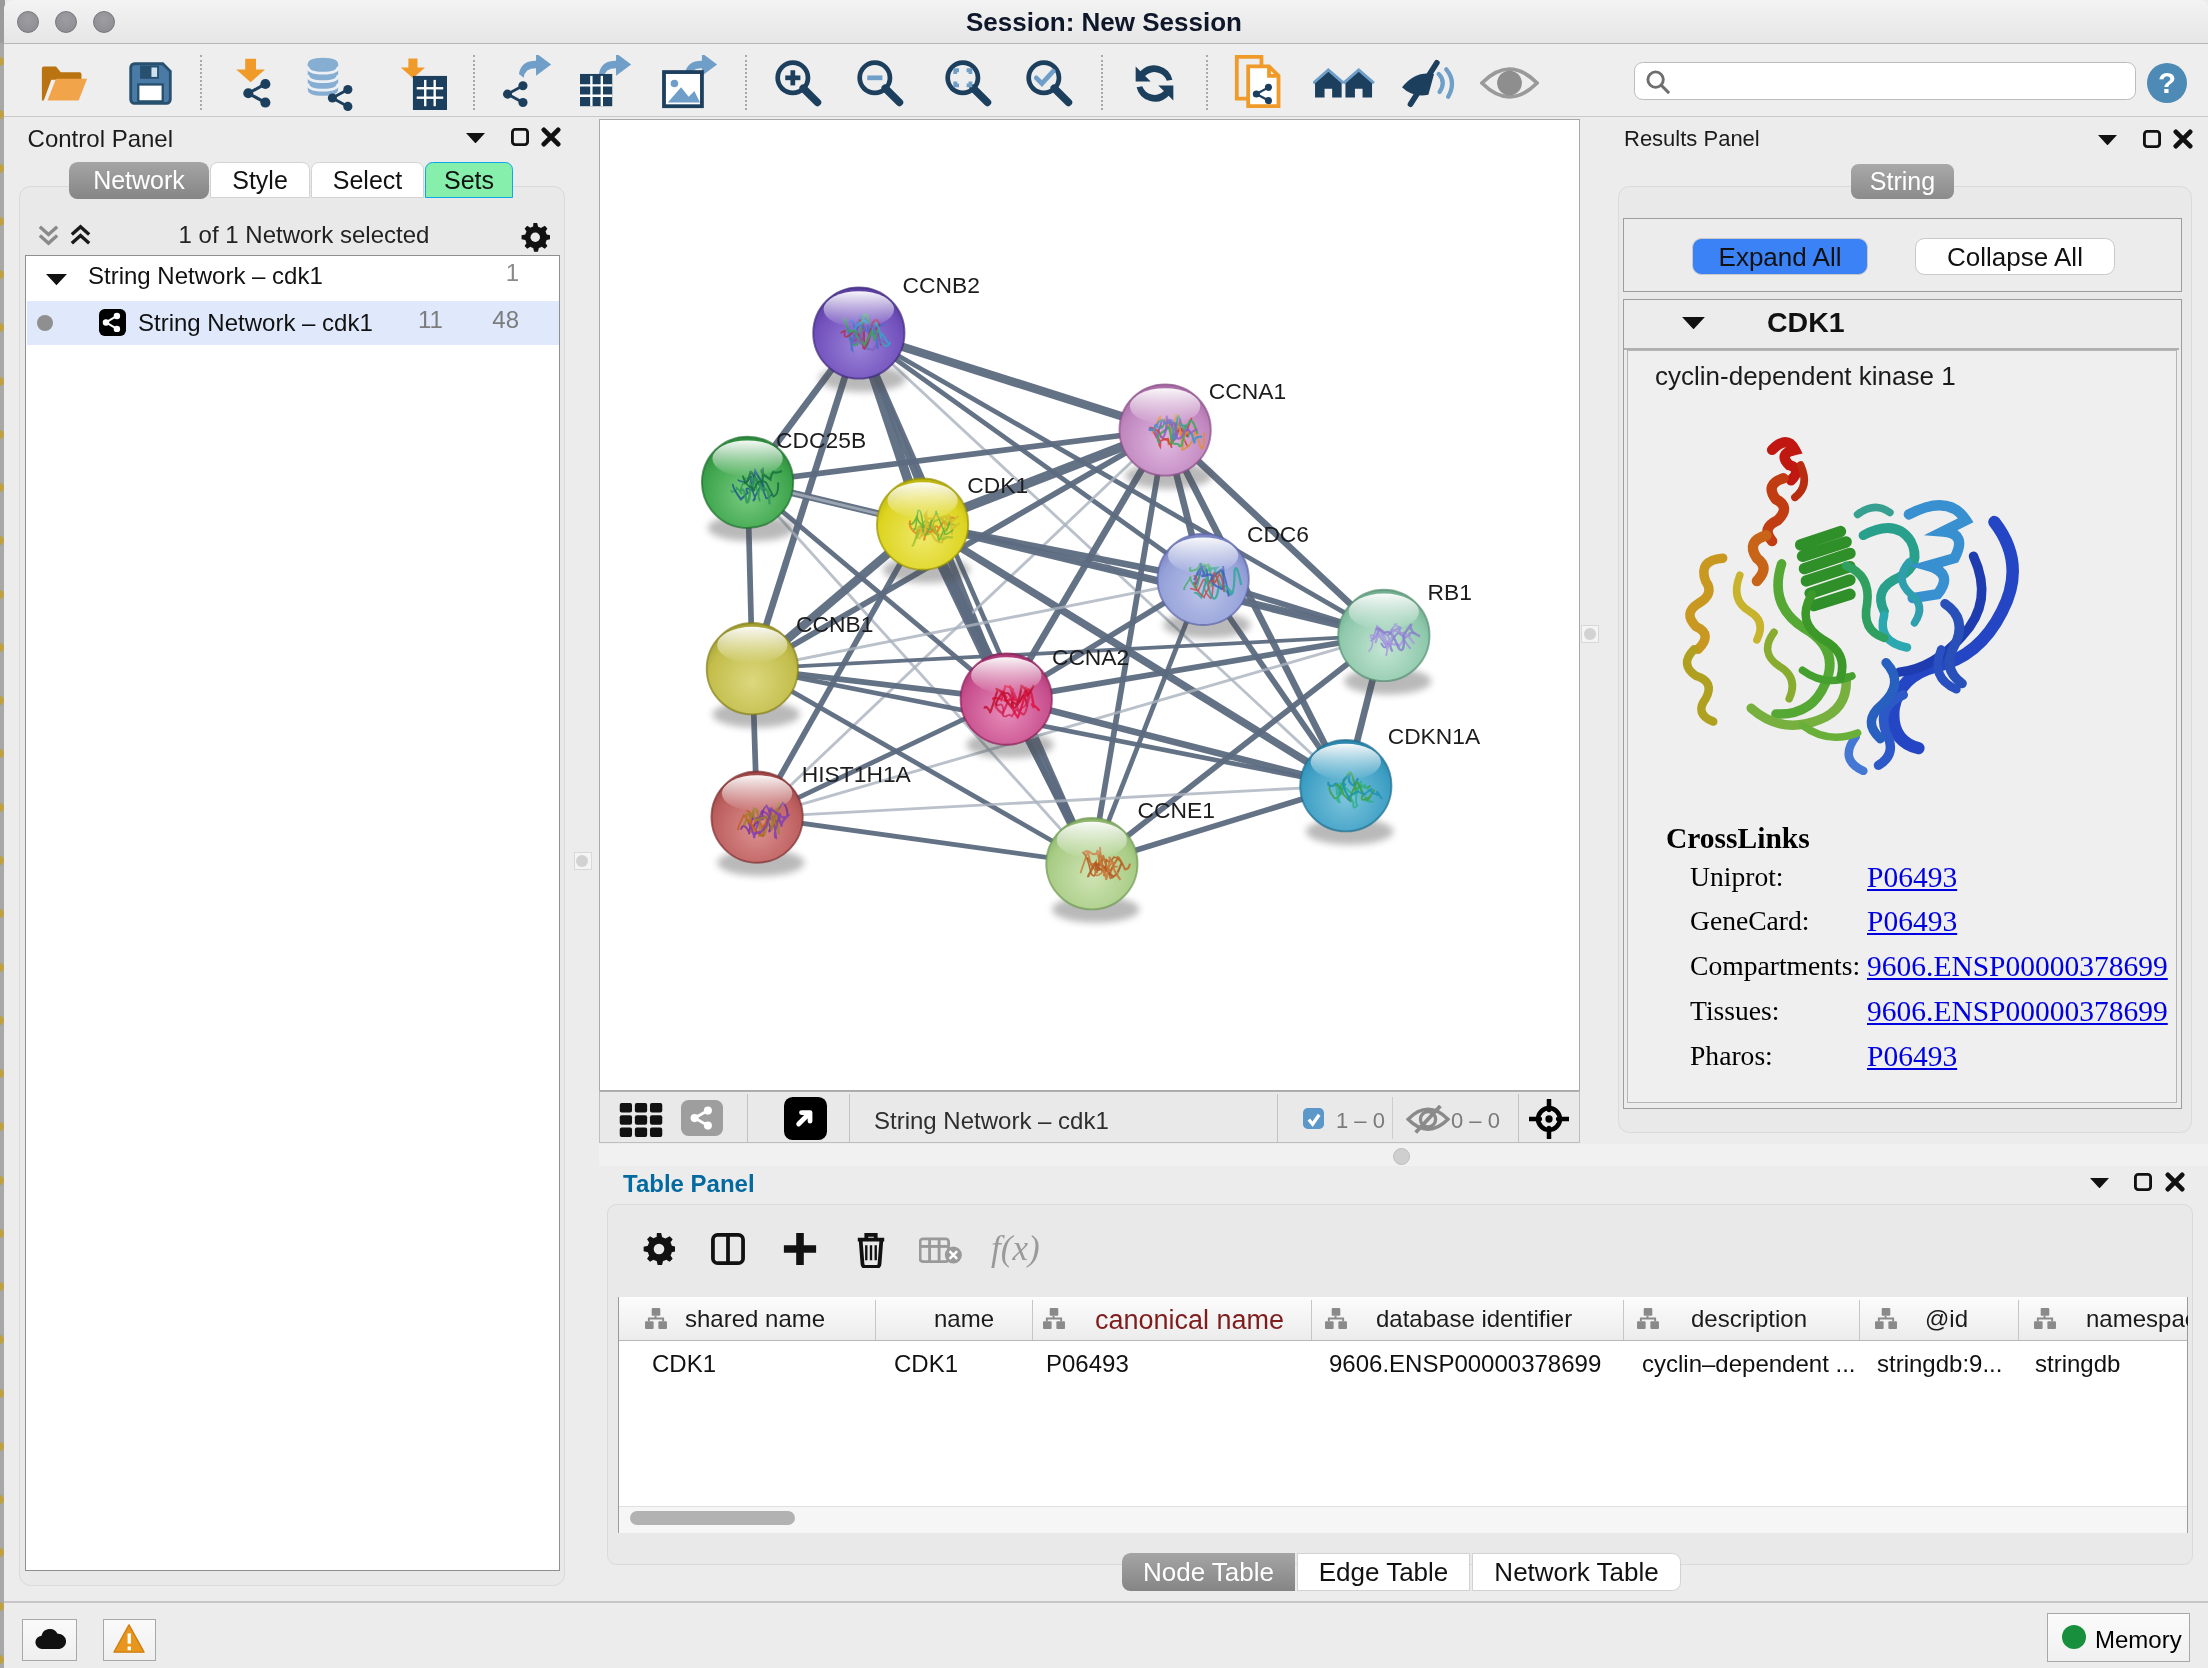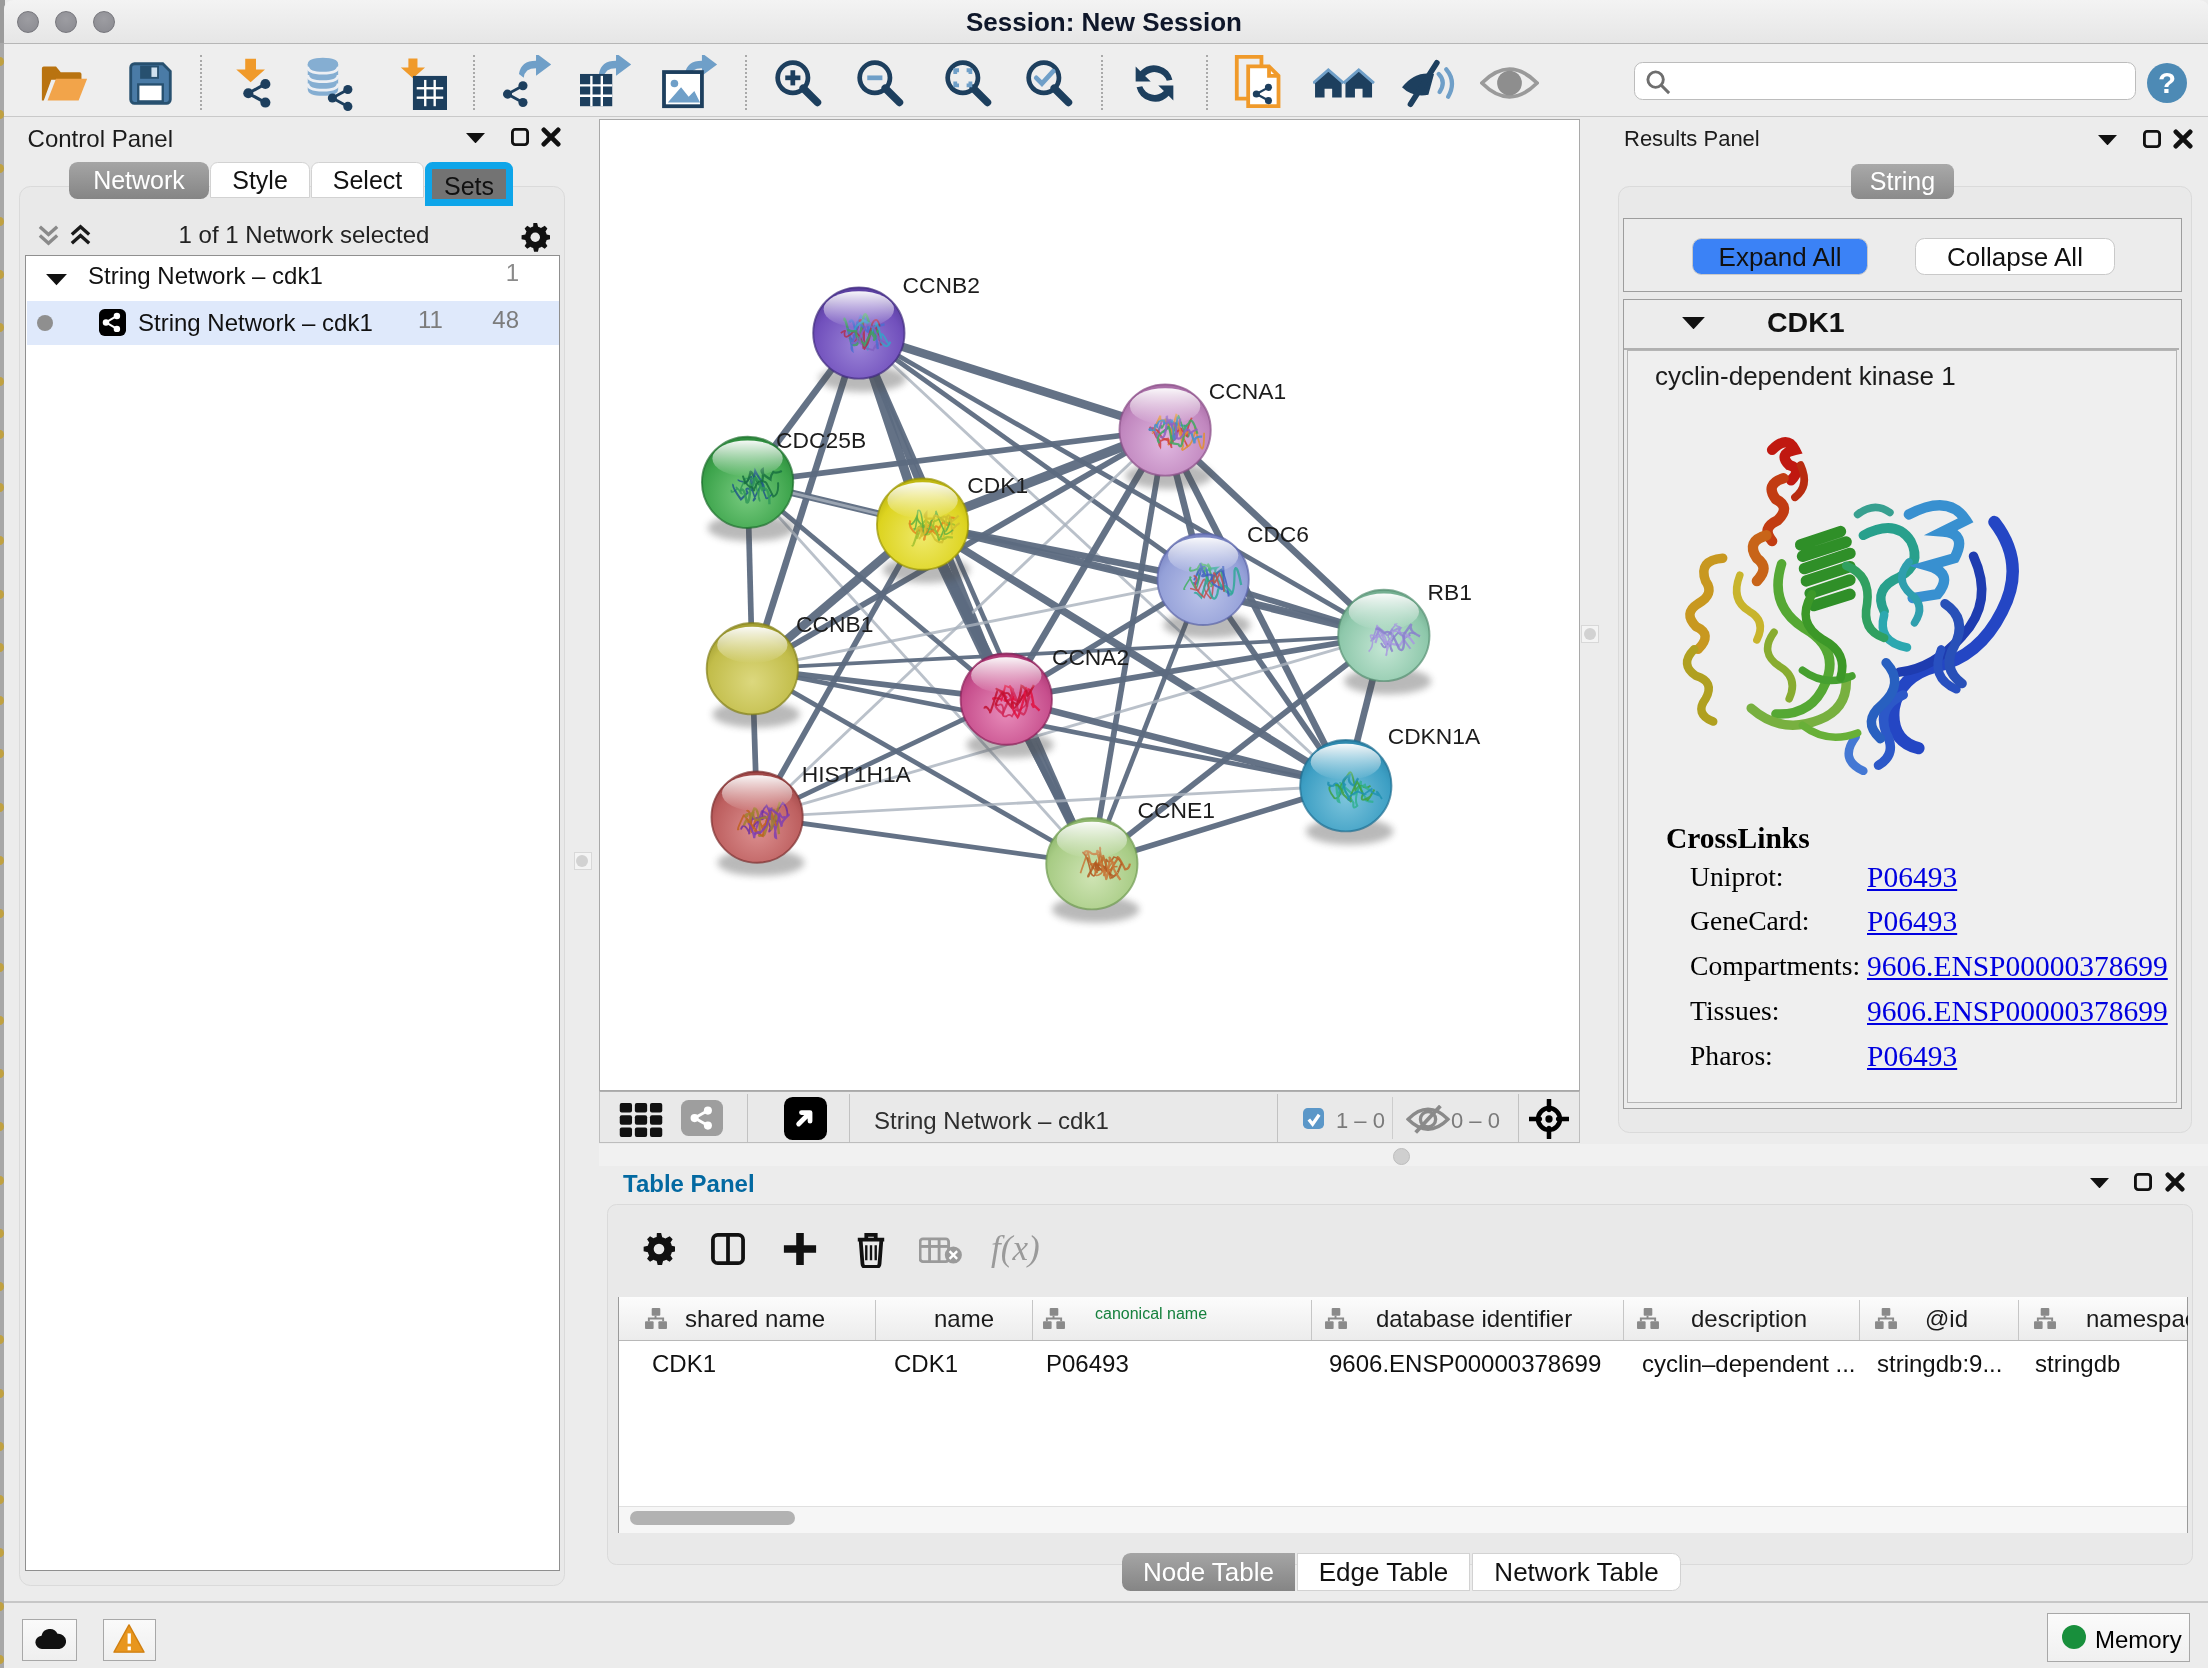--- a/index.html
+++ b/index.html
@@ -218,21 +218,21 @@
   </svg>
 <svg class="abs" style="left:541px;top:127px;" width="20" height="20" viewBox="0 0 21 21">
     <path d="M3 3 L18 18 M18 3 L3 18" stroke="#111" stroke-width="5" stroke-linecap="round"></path>
   </svg>
 
 <div class="abs" style="left:19px;top:186px;width:546px;height:1400px;background:#e9e9e9;border:1px solid #dadada;border-radius:11.4px;"></div>
 
 <div class="abs" style="left:69px;top:162px;width:140px;height:37px;background:linear-gradient(#a5a5a5,#858585);border-radius:8.6px;color:#fff;font-size:25px;text-align:center;line-height:37px;">Network</div>
 <div class="abs" style="left:210px;top:162px;width:100px;height:36px;background:#fff;border:1px solid #d2d2d2;border-radius:7.6px 7.6px 0 0;color:#111;font-size:25px;text-align:center;line-height:35px;">Style</div>
 <div class="abs" style="left:311px;top:162px;width:113px;height:36px;background:#fff;border:1px solid #d2d2d2;border-radius:7.6px 7.6px 0 0;color:#111;font-size:25px;text-align:center;line-height:35px;">Select</div>
-<div class="abs" style="left:425px;top:162px;width:88px;height:44px;background:#737373;border:7px solid #0ea5e9;border-radius:7.6px 7.6px 0 0;color:#111;font-size:25px;text-align:center;line-height:35px;">Sets</div>
+<div class="abs" style="left:425px;top:162px;width:88px;height:36px;background:#86efac;border:1px solid #0ea5e9;border-radius:7.6px 7.6px 0 0;color:#111;font-size:25px;text-align:center;line-height:35px;">Sets</div>
 
 <svg class="abs" style="left:36px;top:223px;" width="25" height="25" viewBox="0 0 26 26">
     <g fill="none" stroke="#8a8a8a" stroke-width="3.5">
       <path d="M4 4 l9 8 9-8"></path>
       <path d="M4 13 l9 8 9-8"></path>
     </g>
   </svg>
 <svg class="abs" style="left:68px;top:223px;" width="25" height="25" viewBox="0 0 26 26">
     <g fill="none" stroke="#1a1a1a" stroke-width="3.5">
       <path d="M4 12 l9-8 9 8"></path>
@@ -755,21 +755,21 @@
 <div class="abs" style="left:685px;top:1305px;width:285px;overflow:hidden;font-size:24px;color:#1b1b1b;">shared name</div>
 <div class="abs" style="left:917px;top:1305px;width:285px;overflow:hidden;font-size:24px;color:#1b1b1b;margin-left:17px;">name</div>
 <svg class="abs" style="left:1043px;top:1308px;" width="22" height="21" viewBox="0 0 23 22">
     <g fill="#8a8a8a">
       <rect x="7" y="0" width="9" height="8" rx="1"></rect>
       <rect x="0" y="14" width="9" height="8" rx="1"></rect>
       <rect x="14" y="14" width="9" height="8" rx="1"></rect>
       <path d="M11 8 v3 M4 14 v-3 h15 v3" fill="none" stroke="#8a8a8a" stroke-width="2"></path>
     </g>
   </svg>
-<div class="abs" style="left:1095px;top:1305px;width:285px;overflow:hidden;font-size:16px;color:#15803d;">canonical name</div>
+<div class="abs" style="left:1095px;top:1305px;width:285px;overflow:hidden;font-size:27px;color:#7f1d1d;">canonical name</div>
 <svg class="abs" style="left:1325px;top:1308px;" width="22" height="21" viewBox="0 0 23 22">
     <g fill="#8a8a8a">
       <rect x="7" y="0" width="9" height="8" rx="1"></rect>
       <rect x="0" y="14" width="9" height="8" rx="1"></rect>
       <rect x="14" y="14" width="9" height="8" rx="1"></rect>
       <path d="M11 8 v3 M4 14 v-3 h15 v3" fill="none" stroke="#8a8a8a" stroke-width="2"></path>
     </g>
   </svg>
 <div class="abs" style="left:1376px;top:1305px;width:285px;overflow:hidden;font-size:24px;color:#1b1b1b;">database identifier</div>
 <svg class="abs" style="left:1637px;top:1308px;" width="22" height="21" viewBox="0 0 23 22">

